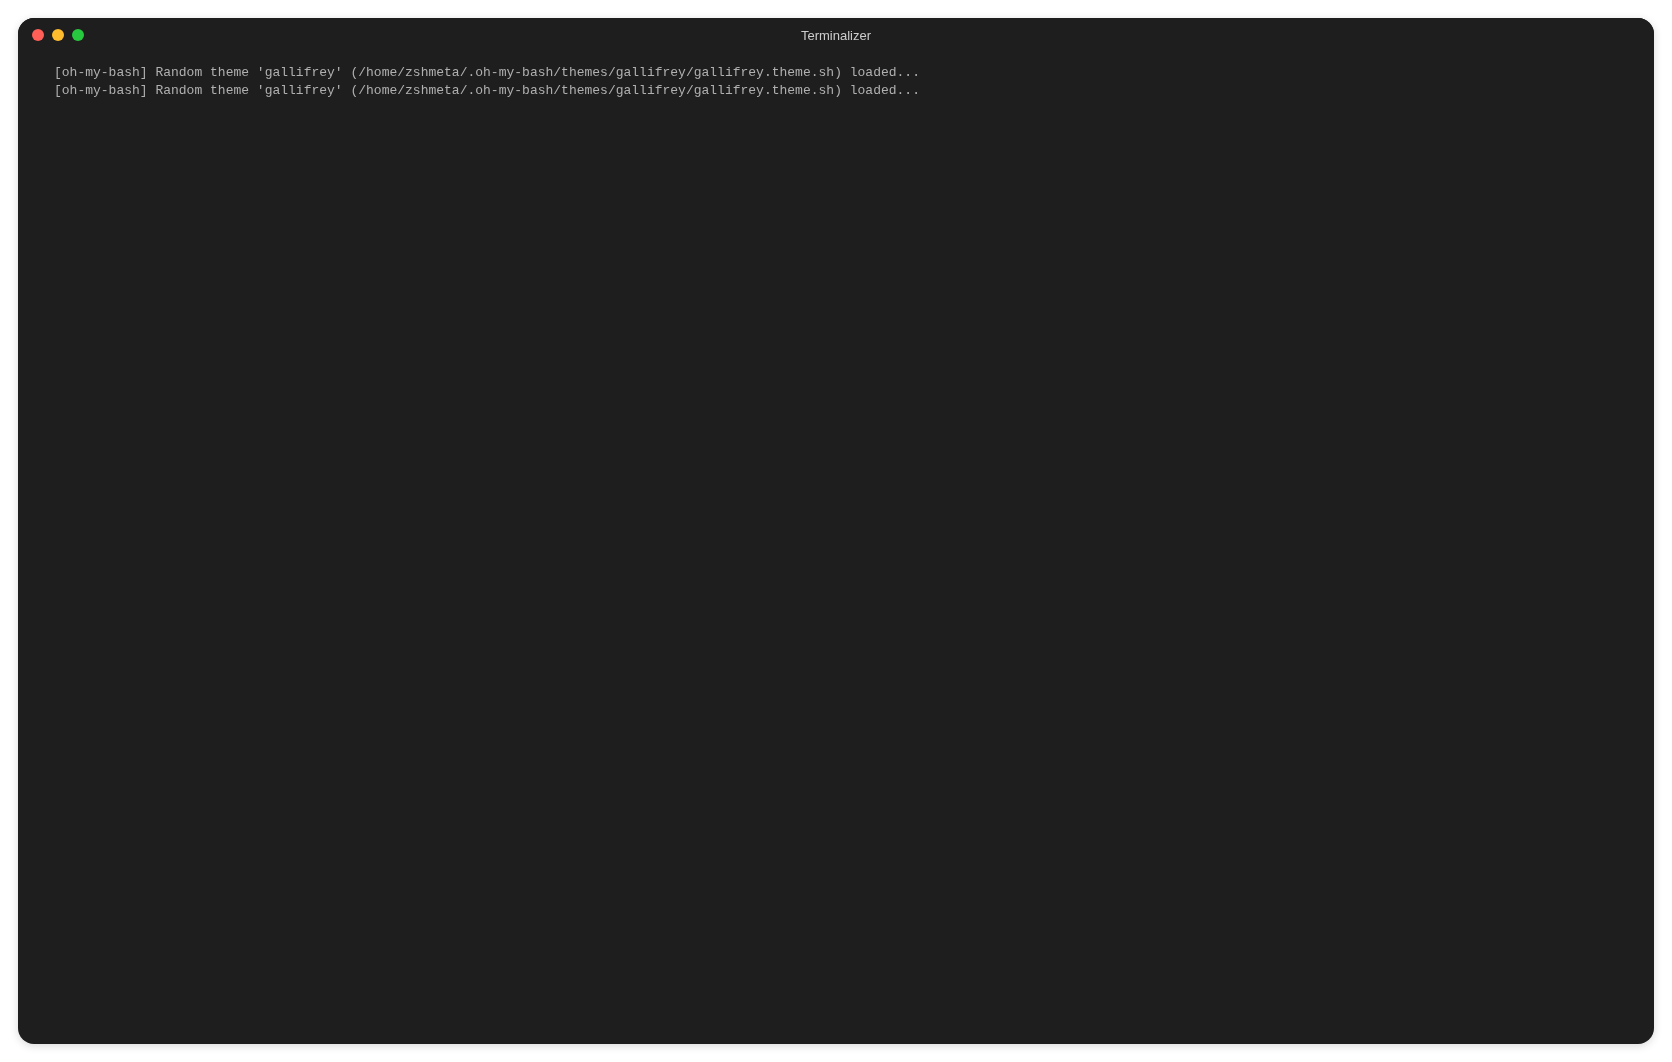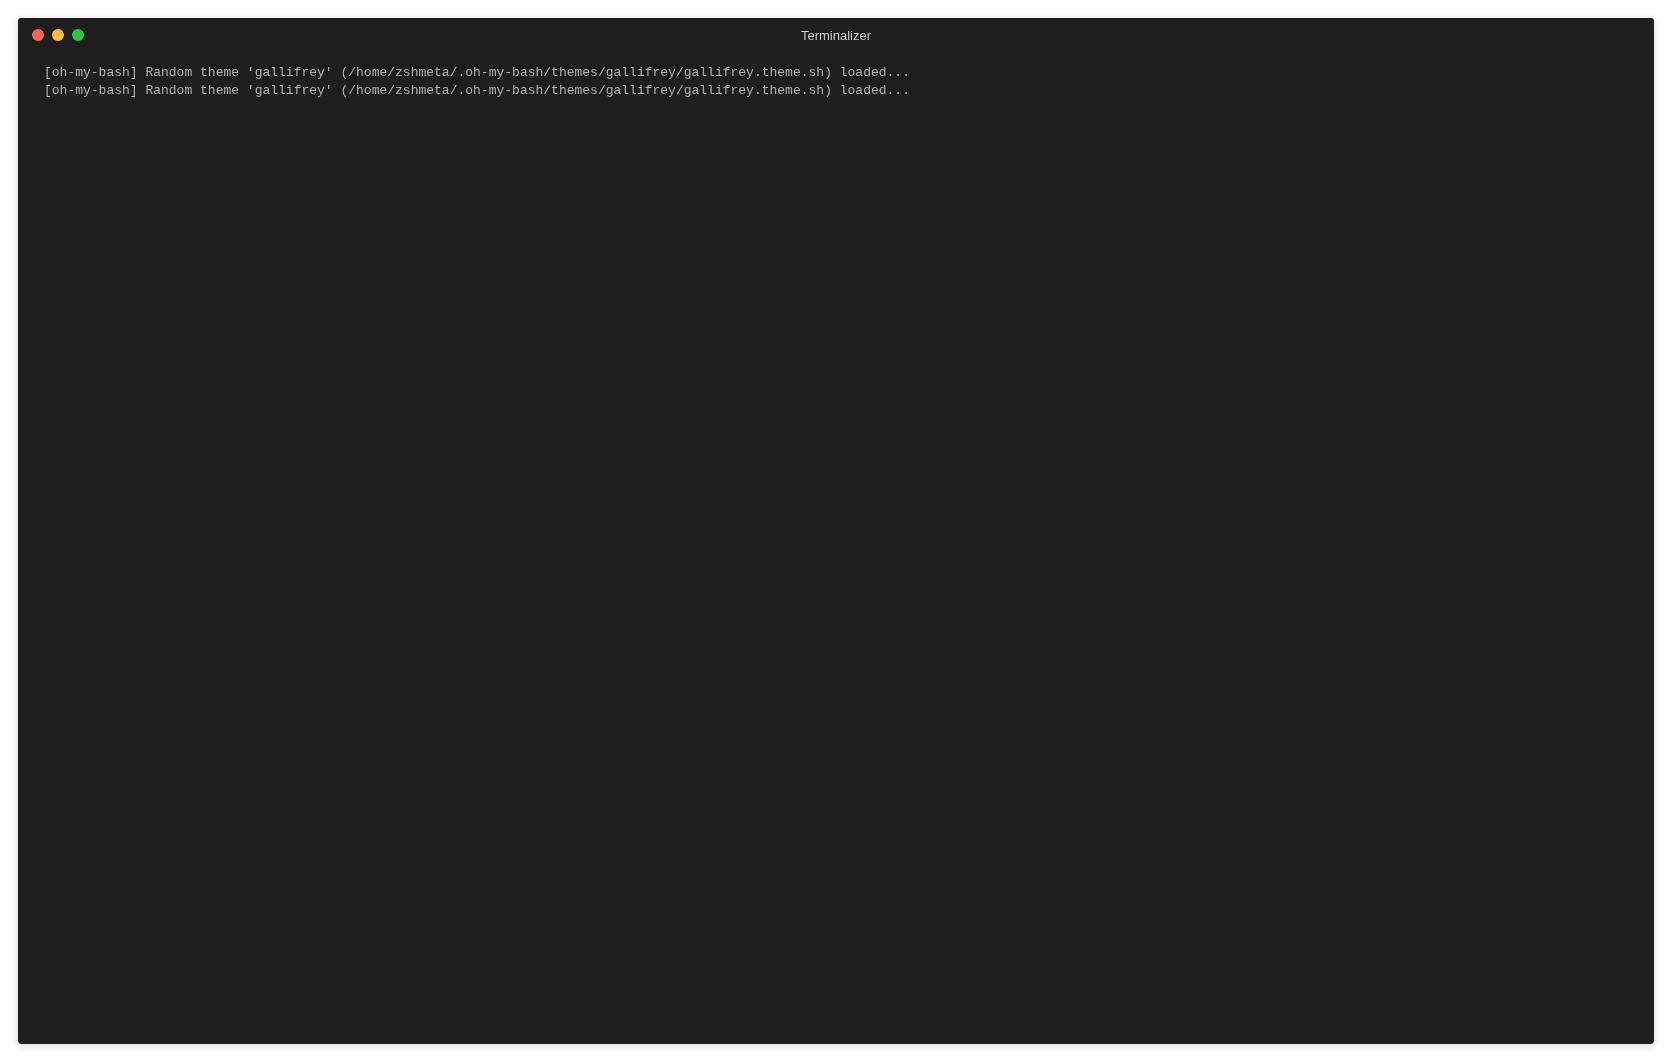--- a/index.html
+++ b/index.html
@@ -16,21 +16,21 @@
       align-items: flex-start;
       justify-content: center;
       padding: 18px;
       font-family: -apple-system, BlinkMacSystemFont, "Segoe UI", sans-serif;
     }
     
     .terminal-window {
       width: 1636px;
       height: 1026px;
       background: #1e1e1e;
-      border-radius: 4px;
+      border-radius: 16px;
       overflow: hidden;
       display: flex;
       flex-direction: column;
       box-shadow: 0 2px 8px rgba(0,0,0,0.15);
     }
     
     .titlebar {
       height: 34px;
       background: #1e1e1e;
       display: flex;
@@ -67,21 +67,21 @@
       position: absolute;
       left: 50%;
       transform: translateX(-50%);
       color: #cccccc;
       font-size: 13px;
       font-weight: 400;
     }
     
     .terminal-body {
       flex: 1;
-      padding: 12px 26px;
+      padding: 12px 36px;
       font-family: "Menlo", "Monaco", "Consolas", "Courier New", monospace;
       font-size: 13px;
       line-height: 1.35;
       color: #a8a8a8;
       overflow: hidden;
     }
     
     .terminal-line {
       white-space: pre;
       color: #b0b0b0;

